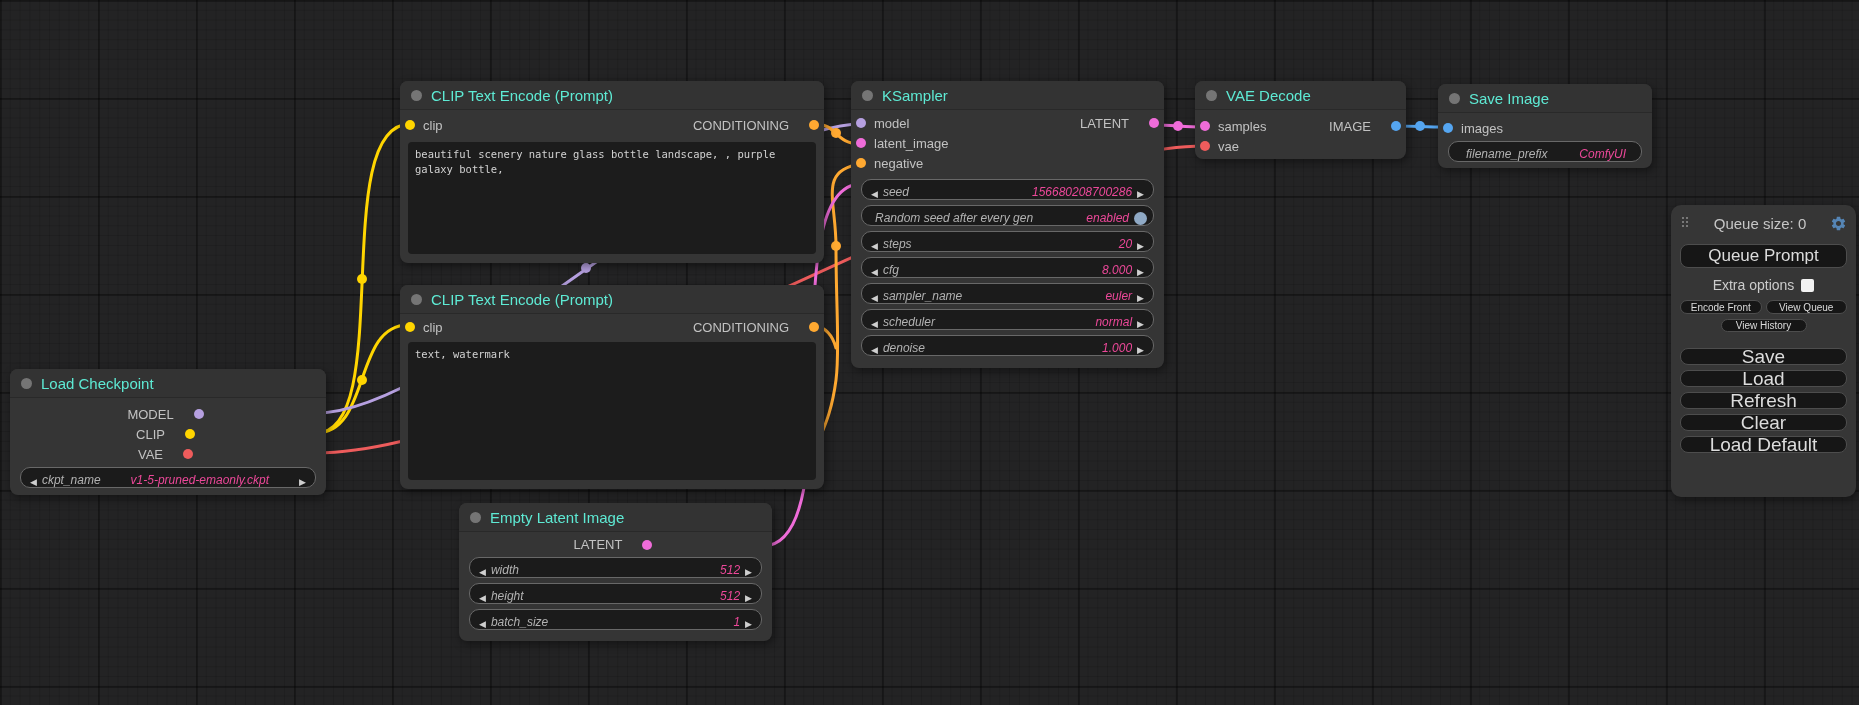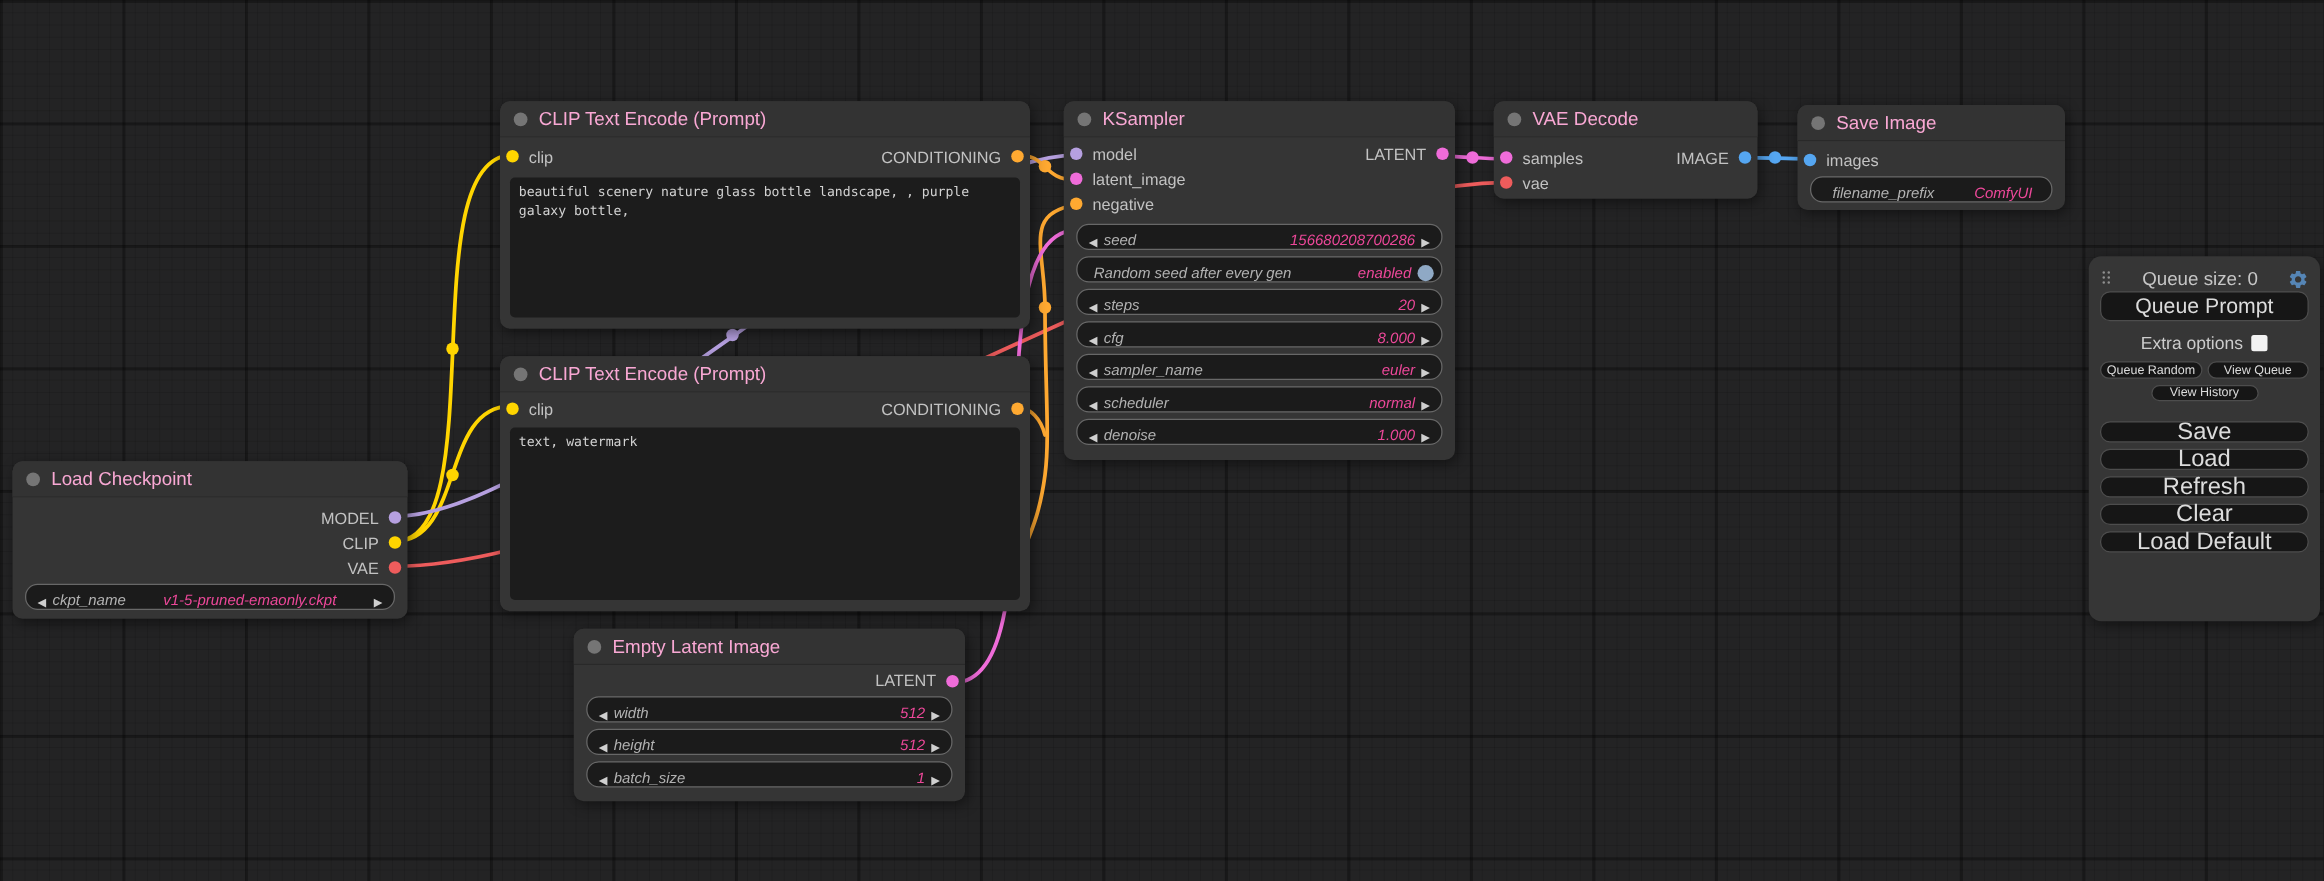--- a/index.html
+++ b/index.html
@@ -15,27 +15,27 @@
     background-size:98px 98px,98px 98px,9.8px 9.8px,9.8px 9.8px;
   }
   #wires{position:absolute;left:0;top:0;z-index:1;pointer-events:none;}
   .node{
     position:absolute;z-index:2;background:#353535;border-radius:8px;
     box-shadow:2px 3px 10px rgba(0,0,0,0.45);color:#bdbdbd;
   }
   .ntitle{
     height:28px;display:flex;align-items:center;gap:9px;padding:0 11px;
     background:#333333;border-bottom:1px solid #292929;border-radius:8px 8px 0 0;
-    font-size:15px;color:#f9a8d4;white-space:nowrap;
+    font-size:15px;color:#5eead4;white-space:nowrap;
   }
   .tdot{width:11px;height:11px;border-radius:50%;background:#757575;flex:0 0 auto;}
   .prow{display:flex;align-items:center;font-size:13px;color:#c2c2c2;}
   .prow .pdot{width:10px;height:10px;border-radius:50%;flex:0 0 auto;}
   .pin{gap:8px;padding-left:5px;}
-  .pout{gap:8px;padding-right:5px;justify-content:flex-end;}
+  .pout{gap:20px;padding-right:5px;justify-content:center;}
   .dualrow{display:flex;justify-content:space-between;align-items:center;}
   .widget{
     height:19px;margin:0 10px;display:flex;align-items:flex-end;gap:5px;
     background:#1b1b1b;border:1px solid #686868;border-radius:10px;
     font-size:12px;padding:0 9px;white-space:nowrap;font-style:italic;
   }
   .warr{color:#cfcfcf;font-size:9px;line-height:1;}
   .wlabel{color:#b2b2b2;}
   .wvalue{margin-left:auto;color:#ec4899;}
   .togglecirc{width:13px;height:13px;border-radius:50%;background:#8fa9c5;flex:0 0 auto;margin-right:-3px;}
@@ -55,21 +55,21 @@
   .qhandle{display:grid;grid-template-columns:repeat(2,4px);grid-auto-rows:4px;margin-left:2px;}
   .qhandle i{width:2px;height:2px;border-radius:50%;background:#8f8f8f;}
   .qsize{flex:1;text-align:center;font-size:15px;color:#c6c6c6;}
   .gear{width:17px;height:17px;flex:0 0 auto;}
   .qbtn{
     background:#161616;border:1px solid #4d4d4d;border-radius:8px;color:#dcdcdc;
     display:flex;align-items:center;justify-content:center;box-sizing:border-box;
     cursor:default;white-space:nowrap;
   }
   .qbig{height:17px;font-size:19px;margin-top:5px;}
-  #queue-prompt{height:24px;font-size:17px;}
+  #queue-prompt{height:24px;font-size:17px;margin-top:11px;}
   .extra{display:flex;align-items:center;justify-content:center;gap:7px;margin-top:10px;height:14px;font-size:14px;color:#cccccc;}
   .checkbox{width:13px;height:13px;background:#f2f2f2;border-radius:2px;}
   .qsmallrow{display:flex;gap:4px;margin-top:8px;}
   .qsmall{height:14px;font-size:10px;border-radius:8px;flex:1;}
   .qhist{height:13px;font-size:10px;border-radius:8px;width:86px;margin:5px auto 0 auto;}
   #save-btn{margin-top:16px;}
 </style>
 </head>
 <body>
 
@@ -316,21 +316,21 @@
       <svg class="gear" viewBox="0 0 24 24">
         <path fill="#5585b5" d="M19.14,12.94c0.04-0.3,0.06-0.61,0.06-0.94c0-0.32-0.02-0.64-0.07-0.94l2.03-1.58c0.18-0.14,0.23-0.41,0.12-0.61l-1.92-3.32c-0.12-0.22-0.37-0.29-0.59-0.22l-2.39,0.96c-0.5-0.38-1.03-0.7-1.62-0.94L14.4,2.81c-0.04-0.24-0.24-0.41-0.48-0.41h-3.84c-0.24,0-0.43,0.17-0.47,0.41L9.25,5.35C8.66,5.59,8.12,5.92,7.63,6.29L5.24,5.33c-0.22-0.08-0.47,0-0.59,0.22L2.74,8.87C2.62,9.08,2.66,9.34,2.86,9.48l2.03,1.58C4.84,11.36,4.8,11.69,4.8,12s0.02,0.64,0.07,0.94l-2.03,1.58c-0.18,0.14-0.23,0.41-0.12,0.61l1.92,3.32c0.12,0.22,0.37,0.29,0.59,0.22l2.39-0.96c0.5,0.38,1.03,0.7,1.62,0.94l0.36,2.54c0.05,0.24,0.24,0.41,0.48,0.41h3.84c0.24,0,0.44-0.17,0.47-0.41l0.36-2.54c0.59-0.24,1.13-0.56,1.62-0.94l2.39,0.96c0.22,0.08,0.47,0,0.59-0.22l1.92-3.32c0.12-0.22,0.07-0.47-0.12-0.61L19.14,12.94z M12,15.6c-1.98,0-3.6-1.62-3.6-3.6s1.62-3.6,3.6-3.6s3.6,1.62,3.6,3.6S13.98,15.6,12,15.6z"></path>
       </svg>
     </div>
     <div class="qbtn" id="queue-prompt">Queue Prompt</div>
     <div class="extra">
       <span>Extra options</span>
       <span class="checkbox"></span>
     </div>
     <div class="qsmallrow">
-      <div class="qbtn qsmall">Queue Random</div>
+      <div class="qbtn qsmall">Encode Front</div>
       <div class="qbtn qsmall">View Queue</div>
     </div>
     <div class="qbtn qhist">View History</div>
     <div class="qbtn qbig" id="save-btn">Save</div>
     <div class="qbtn qbig">Load</div>
     <div class="qbtn qbig">Refresh</div>
     <div class="qbtn qbig">Clear</div>
     <div class="qbtn qbig">Load Default</div>
   </div>
 

